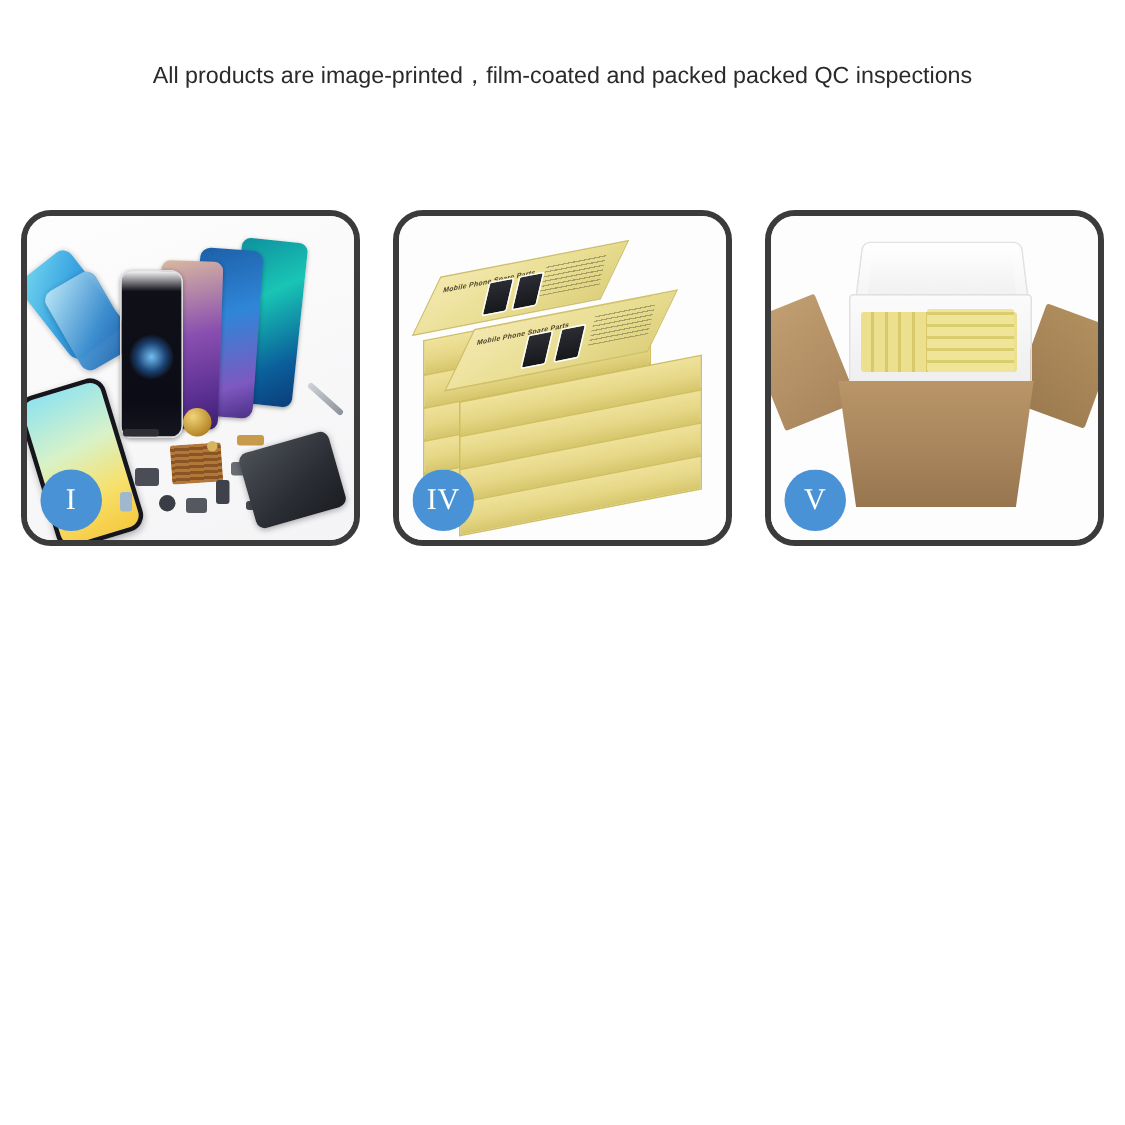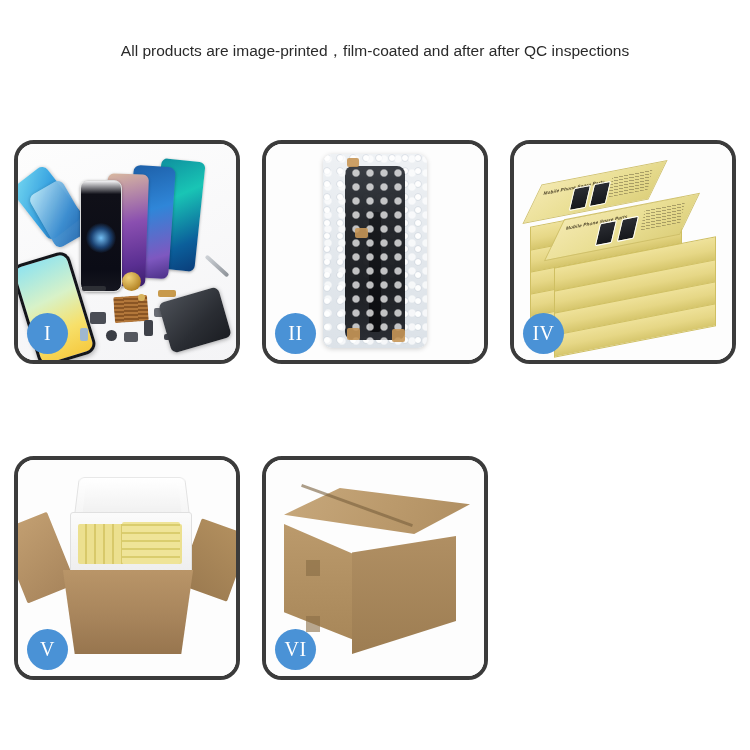--- a/index.html
+++ b/index.html
@@ -370,21 +370,21 @@
     background: rgba(138,110,70,.65); }
   .tapeB { position:absolute; left:22px; top:128px; width:14px; height:16px;
     background: rgba(138,110,70,.6); }
 </style>
 </head>
 <body>
 
 <div class="page">
 
   <div class="header">
-    <div class="subtitle">All products are image-printed，film-coated and after after QC inspections</div>
+    <div class="subtitle">All products are image-printed，film-coated and packed packed QC inspections</div>
   </div>
 
   <div class="grid">
 
     <div class="panel">
       <div class="panel-inner p1">
         <div class="film"></div>
         <div class="film f2"></div>
         <div class="scr s5"></div>
         <div class="scr s4"></div>
@@ -402,34 +402,20 @@
         <div class="bit b7"></div>
         <div class="bit b8"></div>
         <div class="bit b9"></div>
         <div class="bit b10"></div>
         <div class="backcov"></div>
         <div class="tweez"></div>
       </div>
       <div class="badge">I</div>
     </div>
 
-    <div class="panel">
-      <div class="panel-inner p2">
-        <div class="bag">
-          <div class="dark"></div>
-          <div class="flex"></div>
-          <div class="bubbles"></div>
-          <div class="tape t1"></div>
-          <div class="tape t2"></div>
-          <div class="tape t3"></div>
-          <div class="tape t4"></div>
-        </div>
-      </div>
-      <div class="badge">II</div>
-    </div>
 
 
     <div class="panel">
       <div class="panel-inner p4">
         <div class="stack">
           <div class="sbox back" style="top:132px;"></div>
           <div class="sbox back" style="top:110px;"></div>
           <div class="sbox back" style="top:88px;"></div>
           <div class="sbox back" style="top:66px;"></div>
           <div class="sbox back" style="top:44px;"></div>
@@ -463,28 +449,15 @@
         <div class="flapR"></div>
         <div class="foamlid"></div>
         <div class="foambox"></div>
         <div class="ybars"></div>
         <div class="ybars2"></div>
         <div class="carton"></div>
       </div>
       <div class="badge">V</div>
     </div>
 
-    <div class="panel">
-      <div class="panel-inner p6">
-        <div class="cart3d">
-          <div class="face-top"></div>
-          <div class="face-left"></div>
-          <div class="face-right"></div>
-          <div class="seam"></div>
-          <div class="tapeA"></div>
-          <div class="tapeB"></div>
-        </div>
-      </div>
-      <div class="badge">VI</div>
-    </div>
 
   </div>
 </div>
 
 </body></html>

